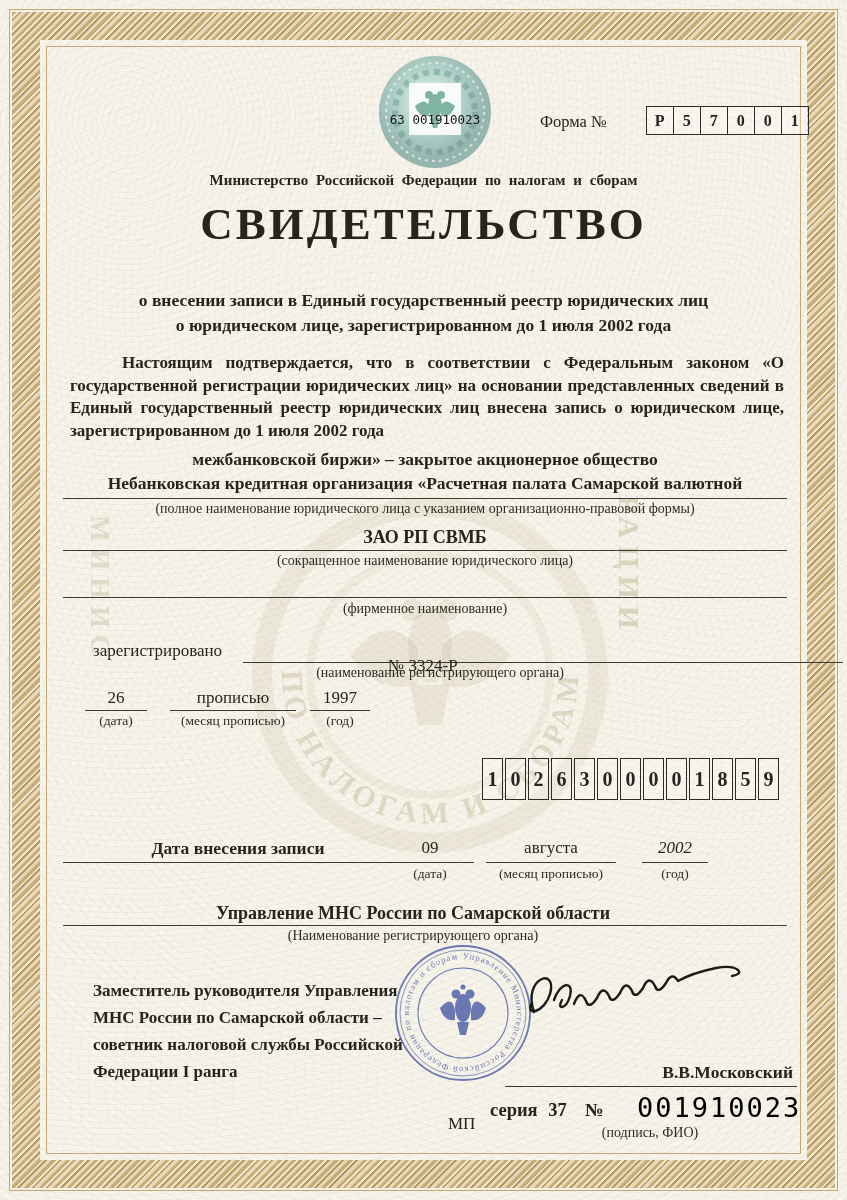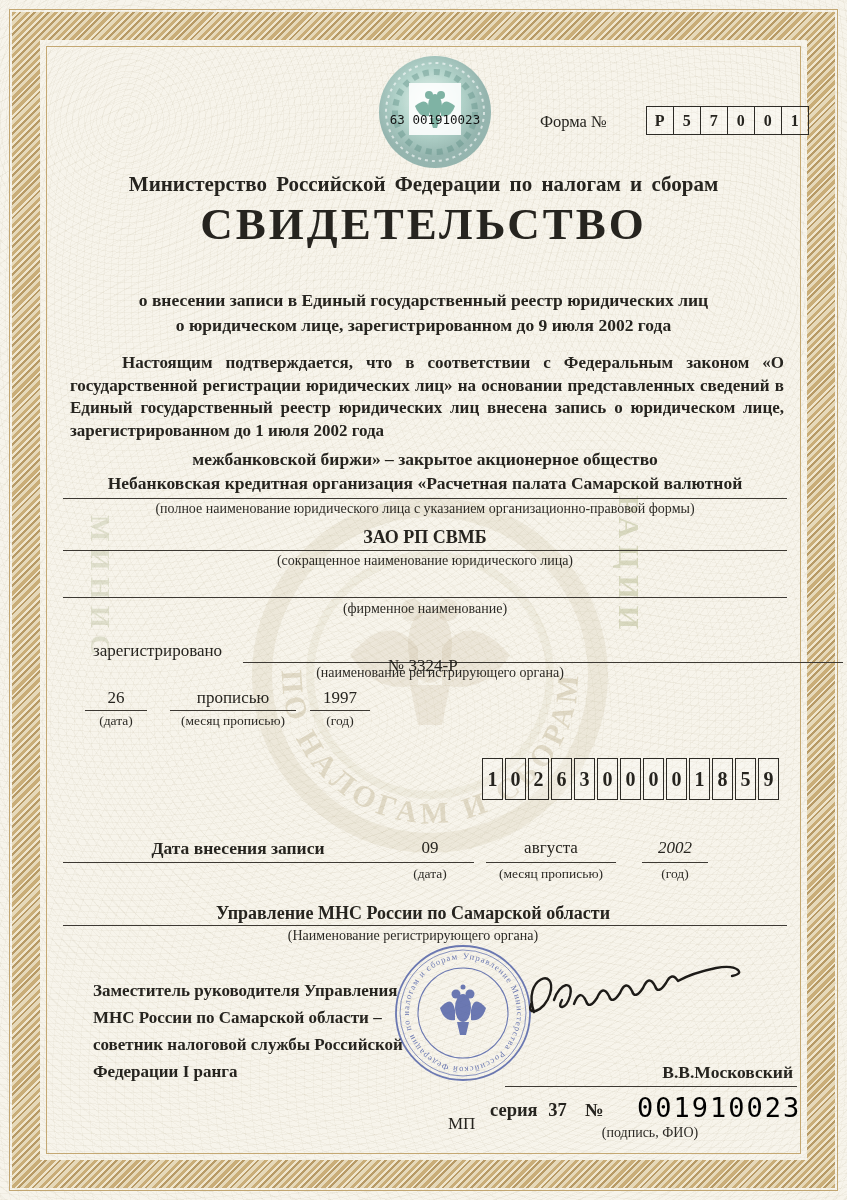--- a/index.html
+++ b/index.html
@@ -86,25 +86,25 @@
   <div class="abs" style="left:540px;top:112px;font-size:16.5px;">Форма №</div>
   <div class="abs cellrow" style="left:647px;top:106px;">
     <div class="formcell">Р</div>
     <div class="formcell">5</div>
     <div class="formcell">7</div>
     <div class="formcell">0</div>
     <div class="formcell">0</div>
     <div class="formcell">1</div>
   </div>
 
-  <div class="abs center b" style="left:48px;width:751px;top:172px;font-size:21px;word-spacing:4px;">Министерство Российской Федерации по налогам и сборам</div>
+  <div class="abs center b" style="left:48px;width:751px;top:172px;font-size:15px;word-spacing:4px;">Министерство Российской Федерации по налогам и сборам</div>
   <div class="abs center b" style="left:48px;width:751px;top:198px;font-size:45px;letter-spacing:3px;">СВИДЕТЕЛЬСТВО</div>
   <div class="abs center b" style="left:48px;width:751px;top:288px;font-size:17.5px;line-height:1.4;">
     <div>о внесении записи в Единый государственный реестр юридических лиц</div>
-    <div>о юридическом лице, зарегистрированном до 9 июля 2002 года</div>
+    <div>о юридическом лице, зарегистрированном до 1 июля 2002 года</div>
   </div>
 
   <div class="abs b" style="left:70px;top:352px;width:714px;font-size:17px;line-height:1.33;text-align:justify;text-indent:52px;">Настоящим подтверждается, что в соответствии с Федеральным законом «О государственной регистрации юридических лиц» на основании представленных сведений в Единый государственный реестр юридических лиц внесена запись о юридическом лице, зарегистрированном до 1 июля 2002 года</div>
 
   <div class="abs center b" style="left:63px;width:724px;top:447px;font-size:17.5px;line-height:1.38;">
     <div>межбанковской биржи» – закрытое акционерное общество</div>
     <div>Небанковская кредитная организация «Расчетная палата Самарской валютной</div>
   </div>
   <div class="rule" style="left:63px;top:498px;width:724px;"></div>
   <div class="abs center caption" style="left:63px;width:724px;top:501px;">(полное наименование юридического лица с указанием организационно-правовой формы)</div>

